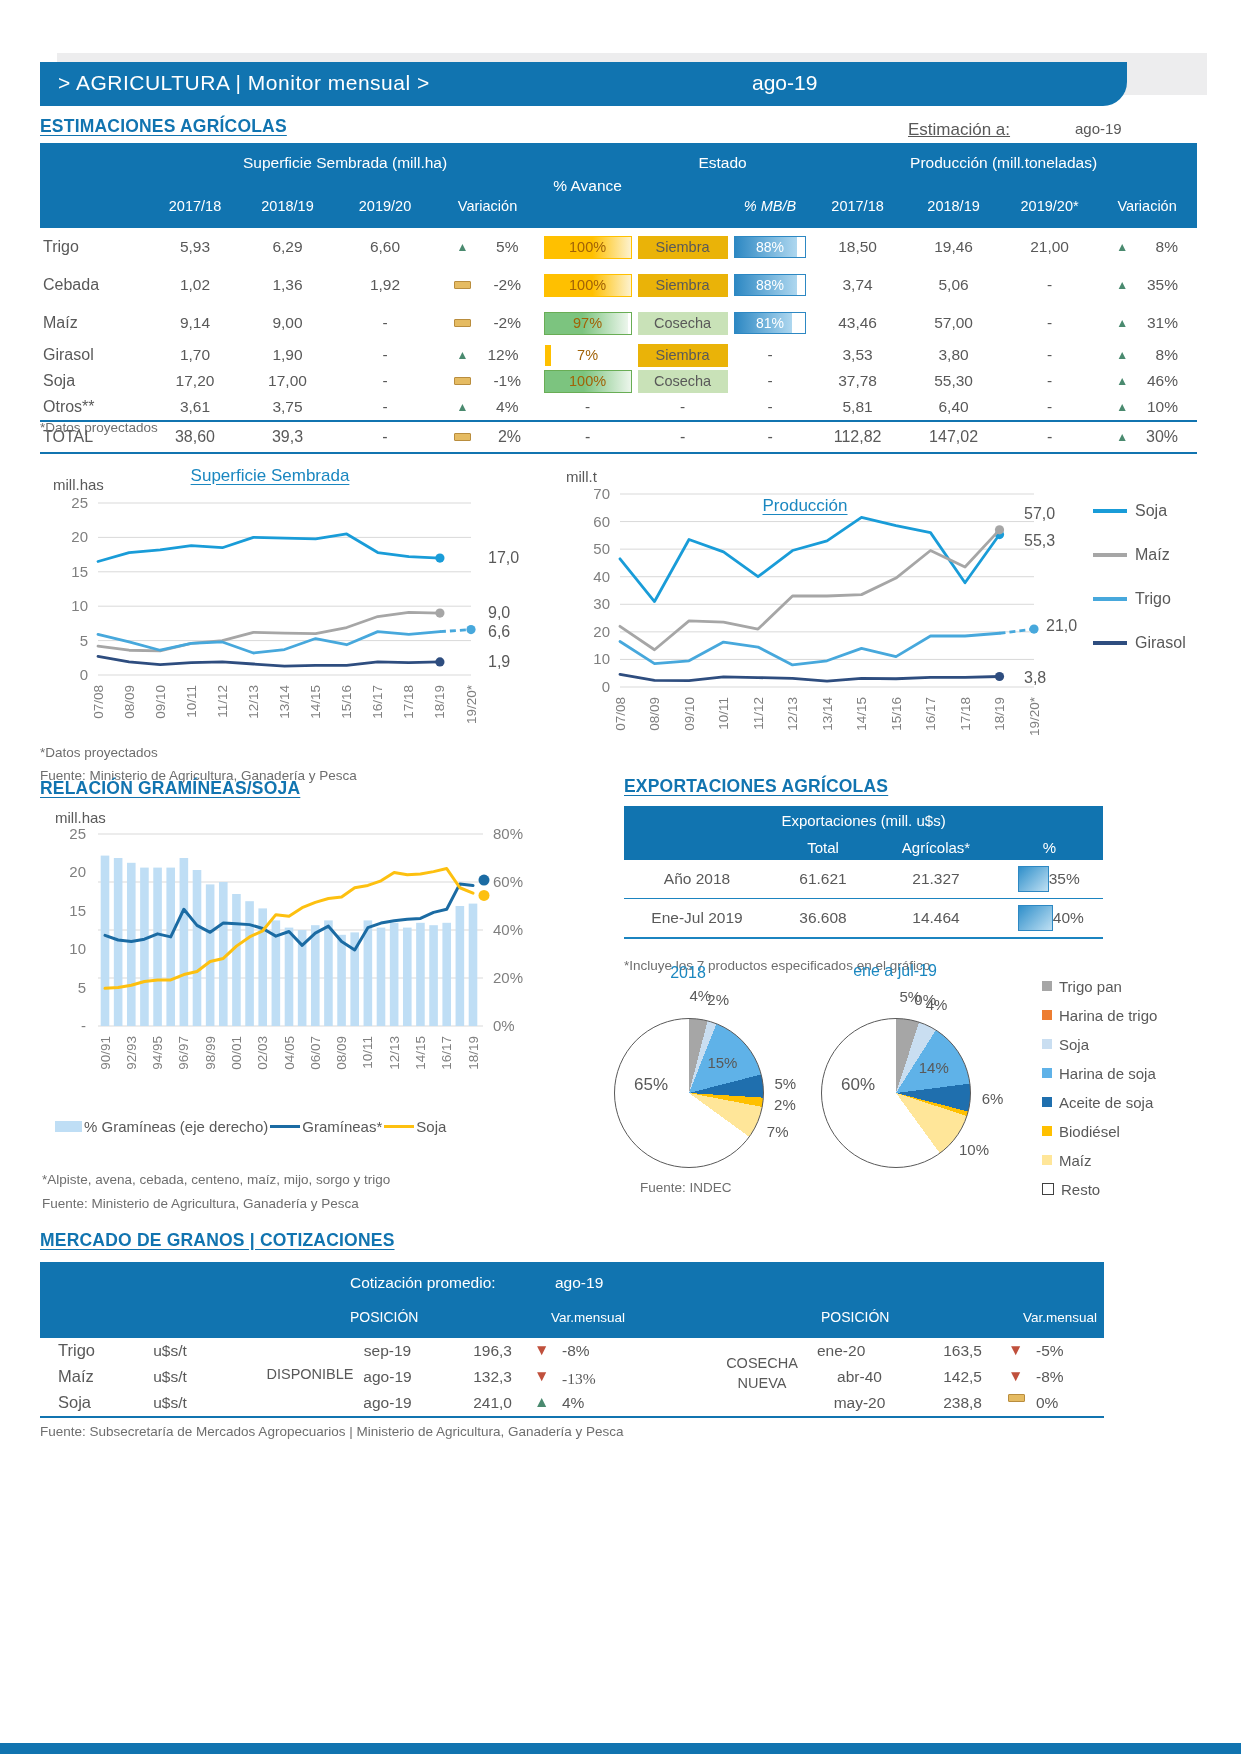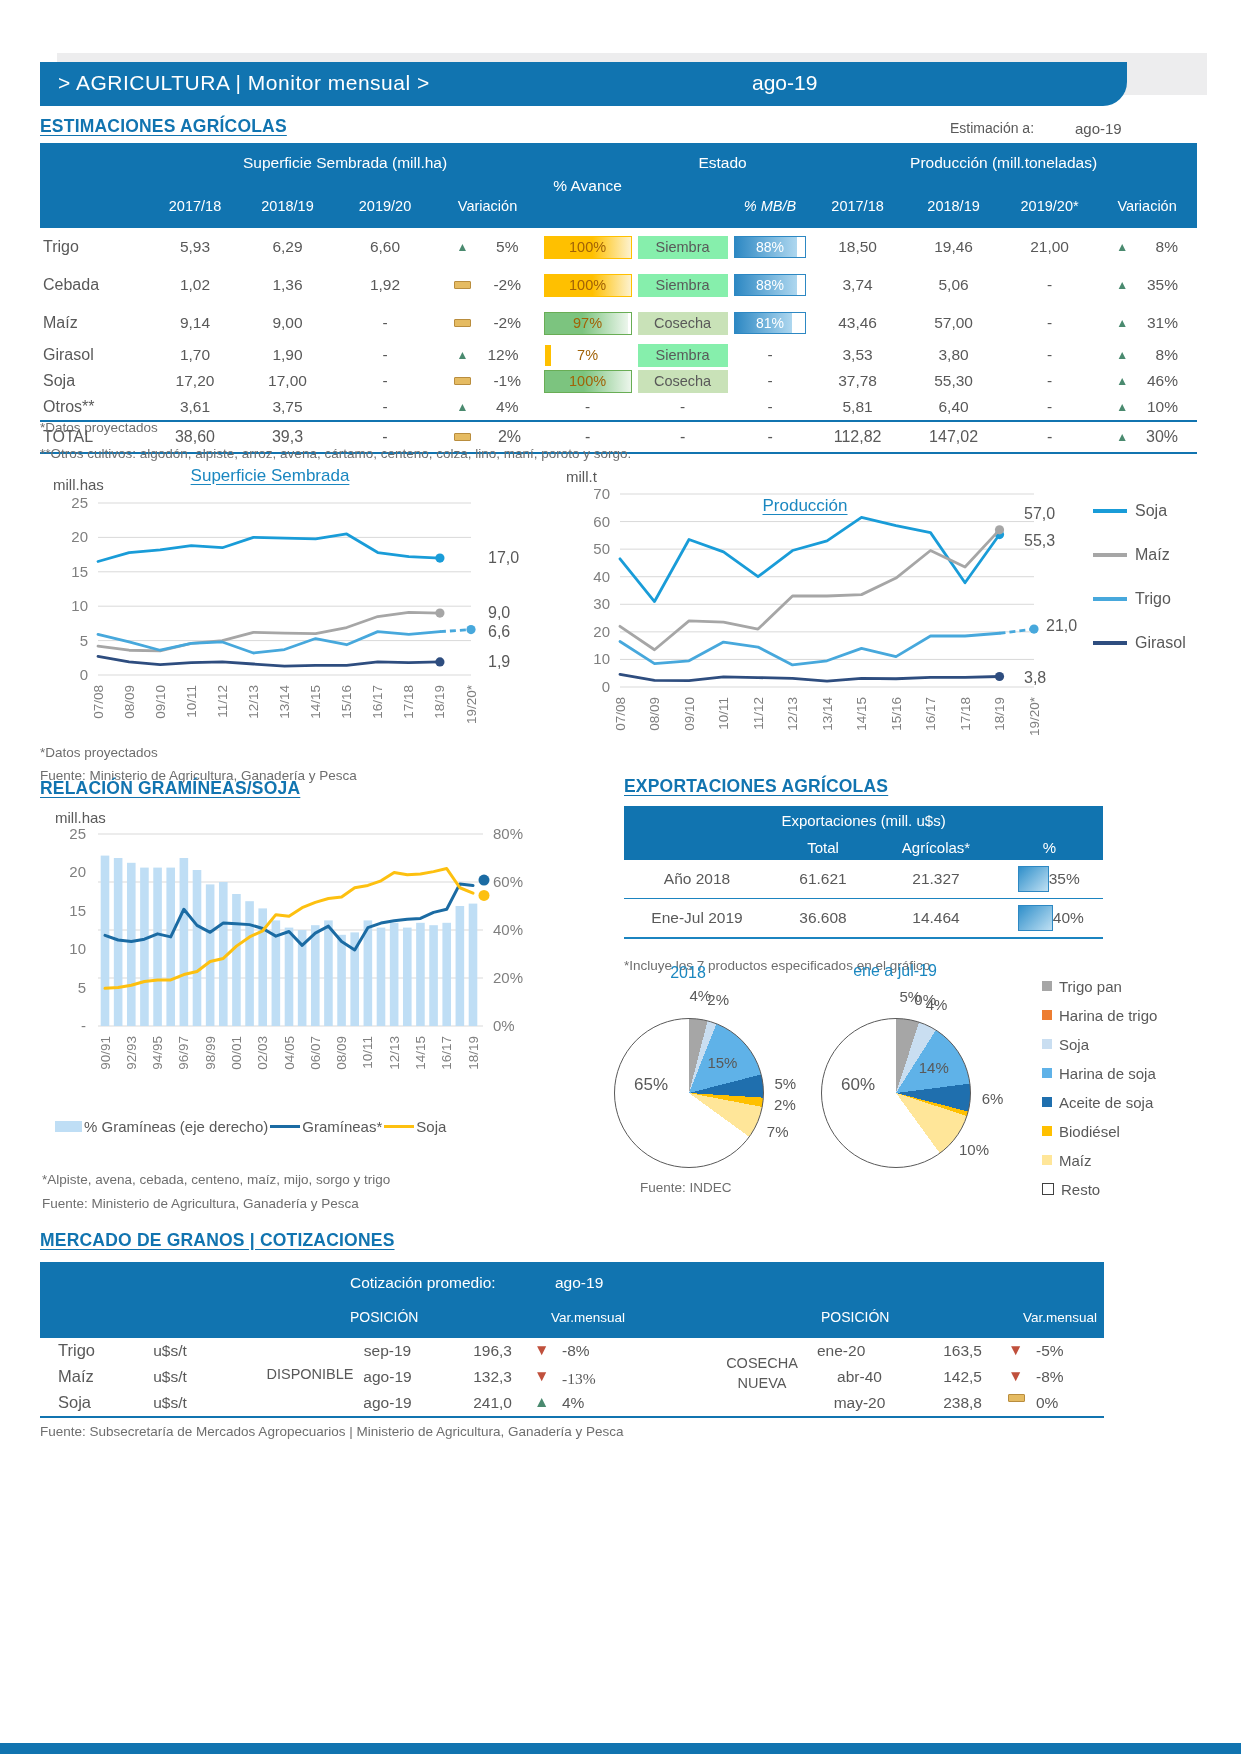--- a/index.html
+++ b/index.html
@@ -30,21 +30,21 @@
   .flat{display:inline-block;width:15px;height:6px;background:#e5bb62;border:1px solid #b98d3e;border-radius:1px;}
   .avwrap{position:relative;width:86px;height:21px;margin:0 auto;}
   .avwrap.b-yellow{border:1.5px solid #ffc000;}
   .avwrap.b-green{border:1.5px solid #69ad55;}
   .avfill{position:absolute;left:0;top:0;bottom:0;}
   .f-yellow{background:linear-gradient(90deg,#ffc000 55%,#fdf2cf);}
   .f-green{background:linear-gradient(90deg,#7cc47f 45%,#ecf6ec);}
   .f-small{background:#ffc000;}
   .avlab{position:absolute;left:0;right:0;top:0;bottom:0;display:flex;align-items:center;justify-content:center;font-size:14.5px;color:#a16207;}
   .estado{display:block;width:90px;height:23px;line-height:23px;margin:0 auto;font-size:14.5px;}
-  .bg-siembra{background:#86efac;}
+  .bg-siembra{background:#eab308;}
   .bg-cosecha{background:#c9e2b8;}
   .mbwrap{position:relative;width:70px;height:20px;margin:8px auto;border:1.5px solid #2d88c3;}
   .mbfill{position:absolute;left:0;top:0;bottom:0;background:linear-gradient(90deg,#2d88c3,#aed7ef);}
   .mblab{position:absolute;left:0;right:0;top:0;bottom:0;display:flex;align-items:center;justify-content:center;font-size:14px;color:#fff;}
   .foot{position:absolute;font-size:13.5px;color:#6e6e6e;}
   
   .chart{position:absolute;}
   .c-title{position:absolute;color:#1a87c0;font-size:17px;text-decoration:underline;text-underline-offset:3px;text-align:center;}
   .c-unit{position:absolute;font-size:15px;color:#595959;}
   svg text{font-family:"Liberation Sans",sans-serif;}
@@ -85,21 +85,21 @@
 
 <div class="page">
 
   <div class="top-gray"></div>
   <div class="top-bar">
     <span class="ttl">&gt; AGRICULTURA  |  Monitor mensual &gt;</span>
     <span class="per">ago-19</span>
   </div>
 
   <div class="h-sec" style="left:40px;top:116px;">ESTIMACIONES AGRÍCOLAS</div>
-  <div class="abs" style="left:950px;top:120px;font-size:14px;">Estimación a:</div>
+  <div class="abs" style="left:908px;top:120px;font-size:17px;text-decoration:underline;">Estimación a:</div>
   <div class="abs" style="left:1075px;top:120px;font-size:15px;">ago-19</div>
 
   <table class="est">
     <colgroup>
       <col style="width:110px">
         <col style="width:90px">
         <col style="width:95px">
         <col style="width:100px">
       <col style="width:105px">
         <col style="width:95px">
@@ -350,21 +350,20 @@
             <div class="vcell">
               <span class="tri-up">▲</span>
               <span class="lab">30%</span>
             </div>
           </td>
         </tr>
       </tfoot>
   </table>
 
   <div class="foot" style="left:40px;top:420px;">*Datos proyectados</div>
-  <div class="foot" style="left:40px;top:446px;">**Otros cultivos: algodón, alpiste, arroz, avena, cártamo, centeno, colza, lino, maní, poroto y sorgo.</div>
 
   <div class="chart" id="ch-sup" style="left:40px;top:462px;width:505px;height:300px;">
     <div class="c-title" style="left:100px;top:4px;width:260px;">Superficie Sembrada</div>
     <div class="c-unit" style="left:13px;top:14px;">mill.has</div>
     <div id="svg-sup" class="abs" style="left:0;top:0;"><svg width="505" height="300" xmlns="http://www.w3.org/2000/svg">
           <line x1="58" y1="213" x2="431" y2="213" stroke="#d9d9d9" stroke-width="1"></line>
           <text x="48" y="218" text-anchor="end" font-size="15" fill="#7f7f7f">0</text>
           <line x1="58" y1="178.6" x2="431" y2="178.6" stroke="#d9d9d9" stroke-width="1"></line>
           <text x="48" y="183.6" text-anchor="end" font-size="15" fill="#7f7f7f">5</text>
           <line x1="58" y1="144.2" x2="431" y2="144.2" stroke="#d9d9d9" stroke-width="1"></line>

